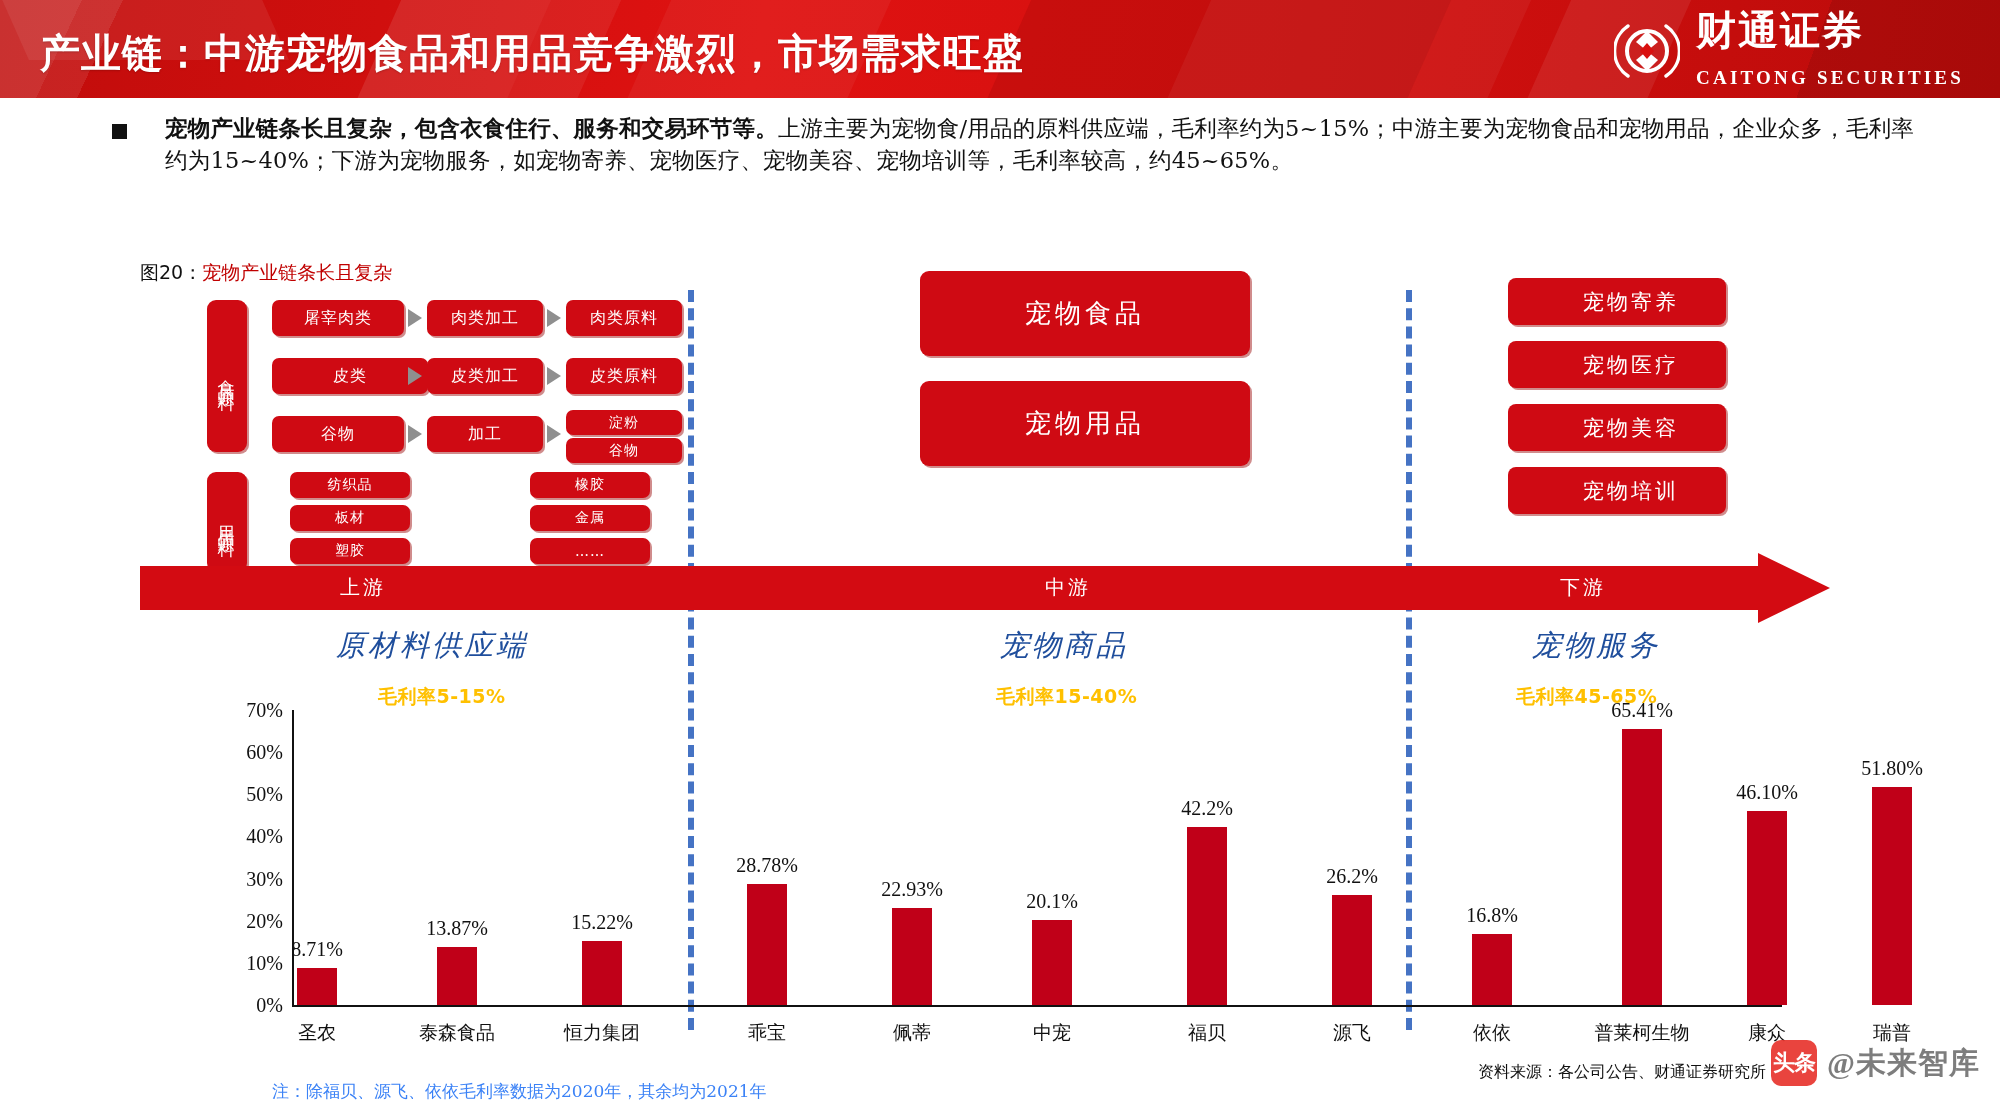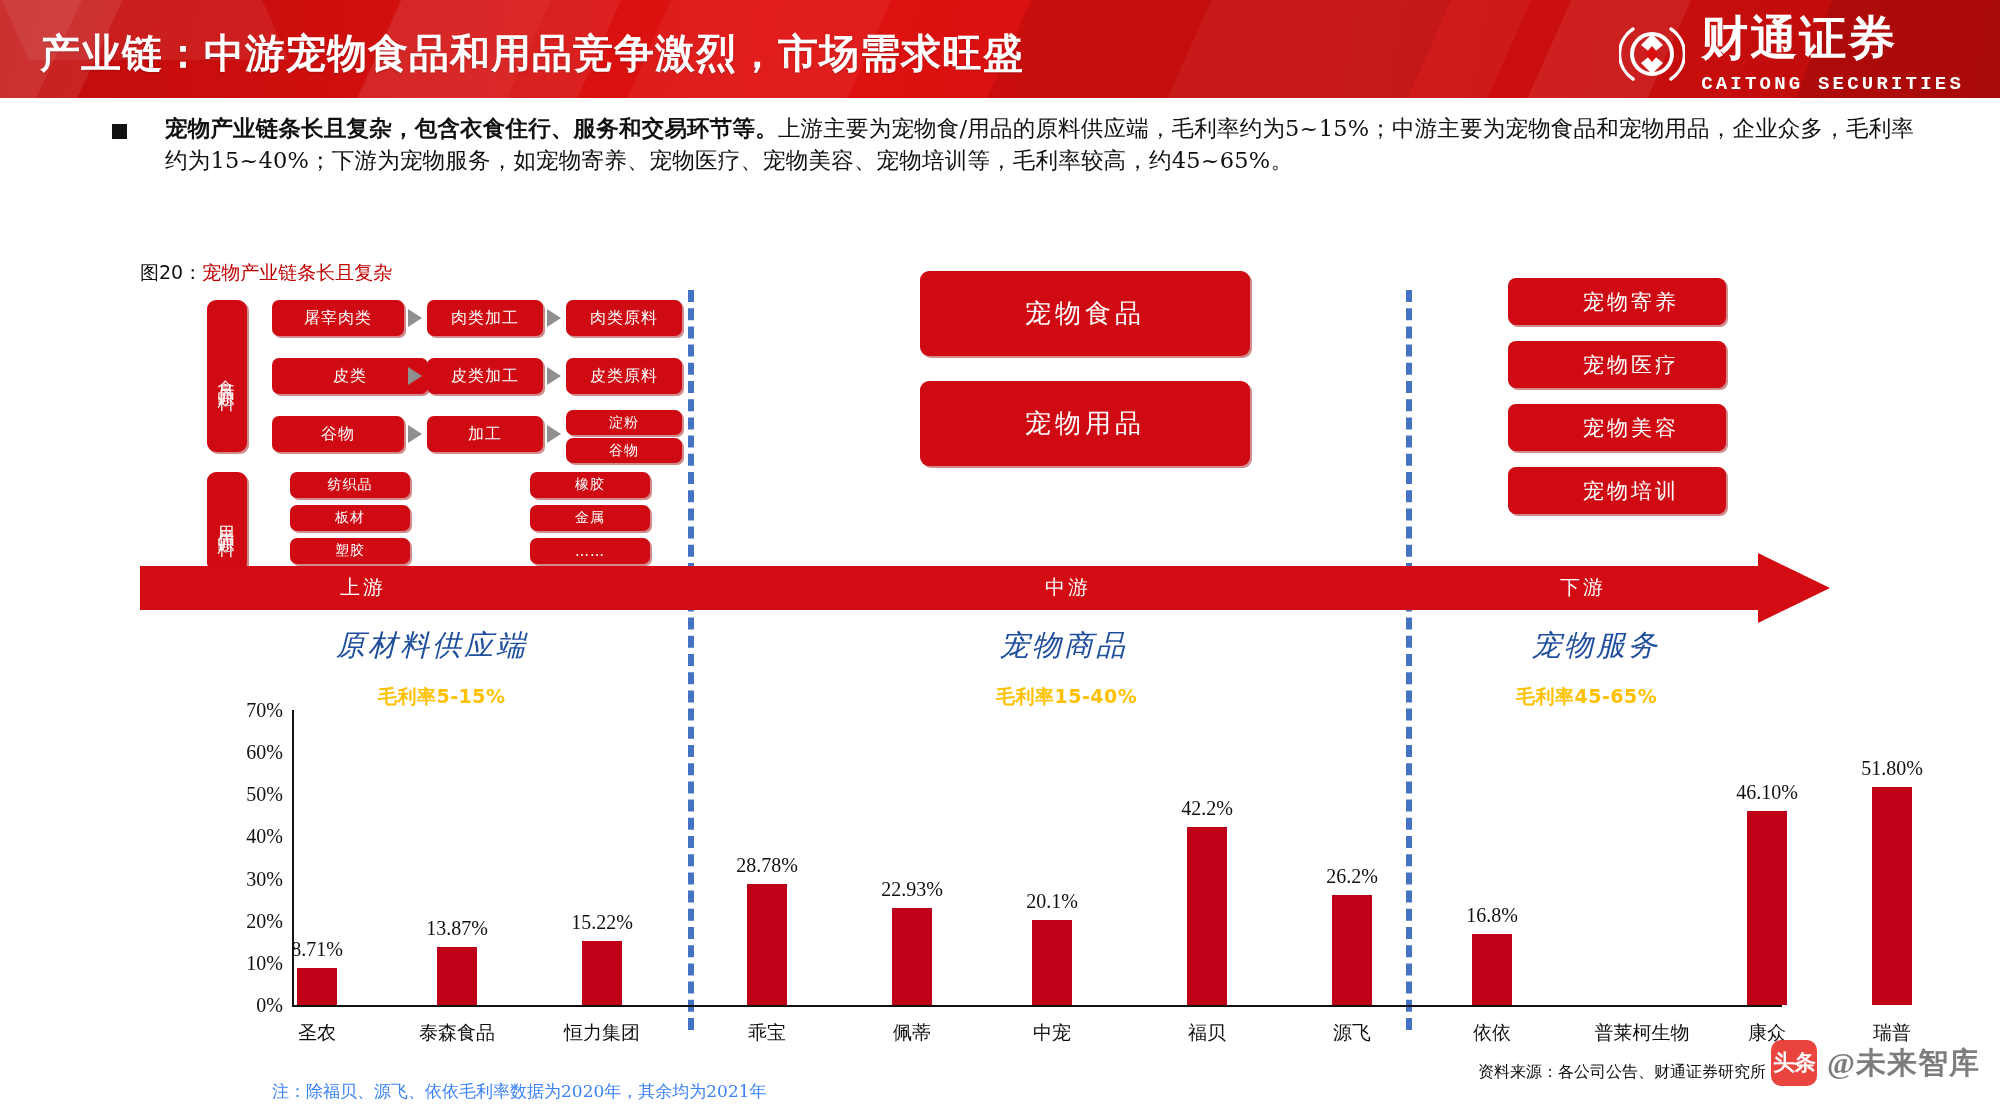--- a/index.html
+++ b/index.html
@@ -39,24 +39,24 @@
     color:#ffffff;
     letter-spacing:1px;
     white-space:nowrap;
     text-shadow:0 1px 2px rgba(0,0,0,.18);
   }
 
   .brand{position:absolute;right:36px;top:14px;display:flex;align-items:center;gap:16px;}
   .brand-mark{width:66px;height:66px;position:relative;}
   .brand-text{display:flex;flex-direction:column;align-items:flex-start;line-height:1;}
   .brand-cn{
-    font-family:Liberation Sans, sans-serif;font-weight:bold;font-size:47px;color:#fff;letter-spacing:2px;
+    font-family:Liberation Mono, monospace;font-weight:bold;font-size:40px;color:#fff;letter-spacing:2px;
   }
   .brand-en{
-    font-family:Liberation Mono, monospace;font-weight:bold;font-size:19px;color:#fff;
+    font-family:Liberation Serif, serif;font-weight:bold;font-size:19px;color:#fff;
     letter-spacing:3.2px;margin-top:14px;
   }
 
   
   .bullet-block{position:absolute;left:112px;top:112px;width:1820px;}
   .bullet-row{display:flex;align-items:flex-start;}
   .bullet-square{width:15px;height:15px;background:#111;margin-top:12px;flex:0 0 auto;}
   .bullet-text{
     margin-left:38px;
     font-family:"DejaVu Serif", serif;
@@ -310,20 +310,23 @@
       </div>
       <div class="bar" style="left: 895px; height: 177.843px; background: rgb(192, 0, 24); margin-top: 13px;">
         <div class="bar-val">42.2%</div>
       </div>
       <div class="bar" style="left: 1040px; height: 110.414px; background: rgb(192, 0, 24);">
         <div class="bar-val">26.2%</div>
       </div>
       <div class="bar" style="left: 1180px; height: 70.8px; background: rgb(192, 0, 24);">
         <div class="bar-val">16.8%</div>
       </div>
+      <div class="bar" style="left: 1330px; height: 275.656px; background: rgb(192, 0, 24);">
+        <div class="bar-val">65.41%</div>
+      </div>
       <div class="bar" style="left: 1455px; height: 194.279px; background: rgb(192, 0, 24);">
         <div class="bar-val">46.10%</div>
       </div>
       <div class="bar" style="left: 1580px; height: 218.3px; background: rgb(192, 0, 24);">
         <div class="bar-val">51.80%</div>
       </div>
     </div>
   <div id="xlabels">
       <div class="xlabel" style="left: 317px;">圣农</div>
       <div class="xlabel" style="left: 457px;">泰森食品</div>

